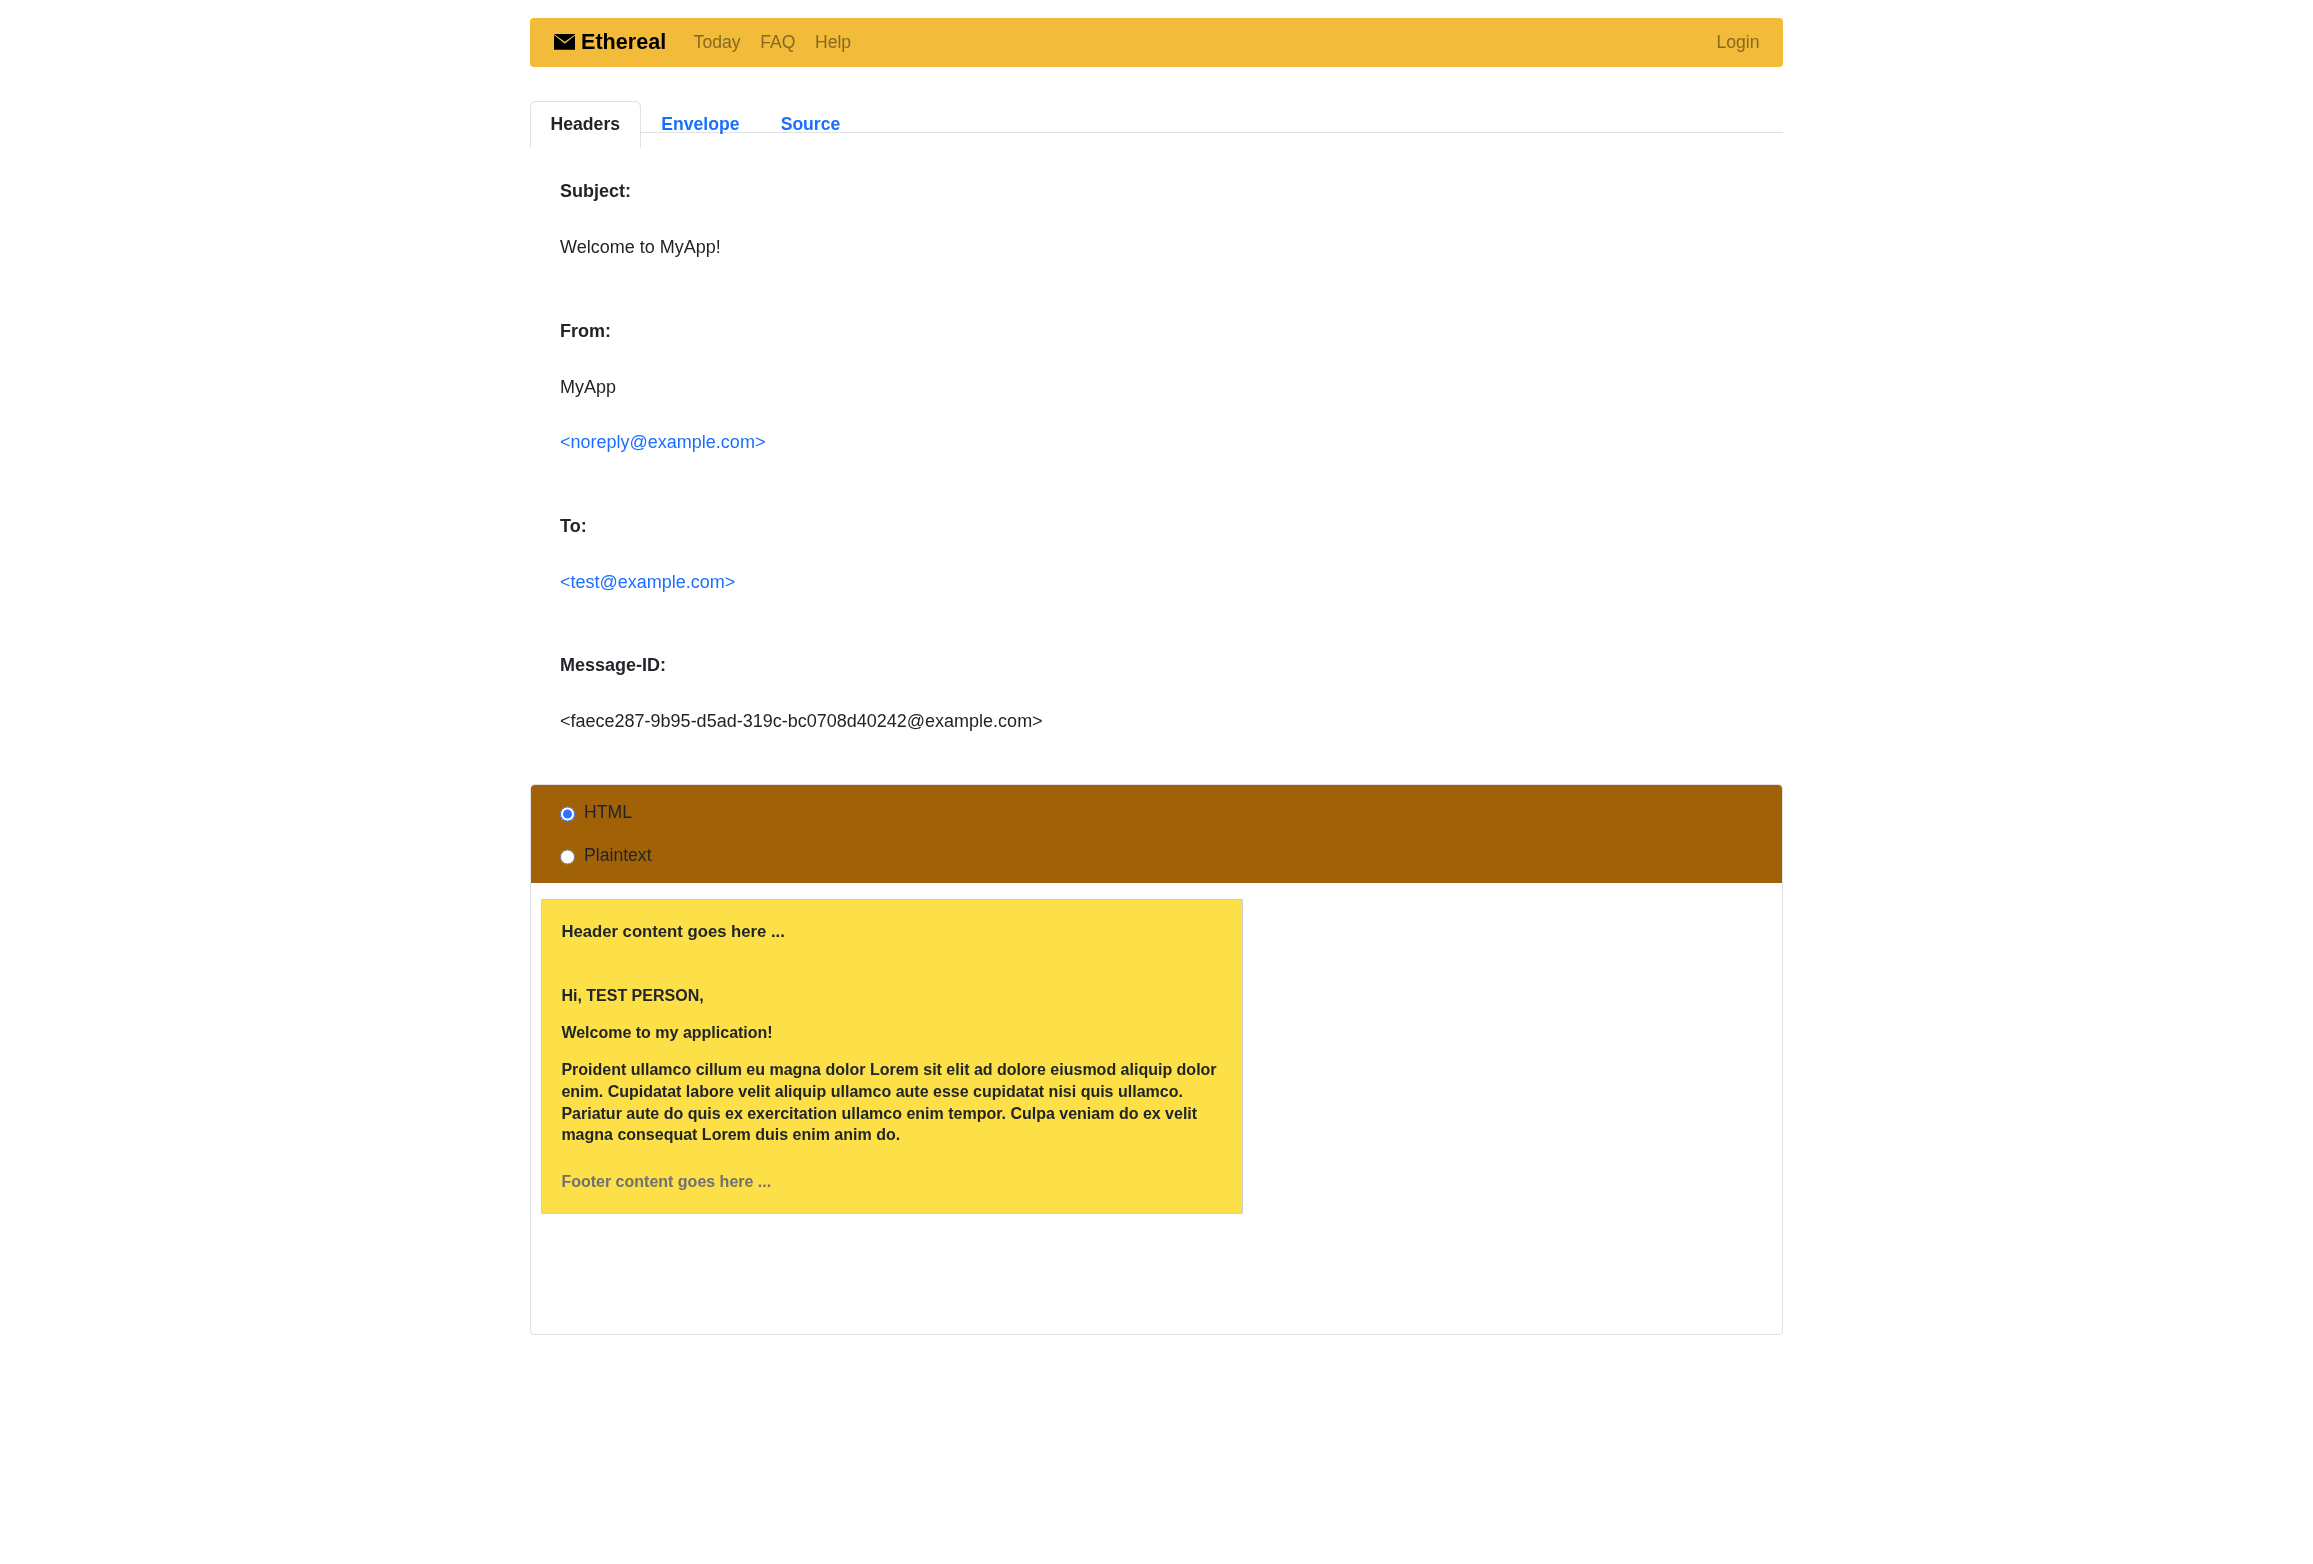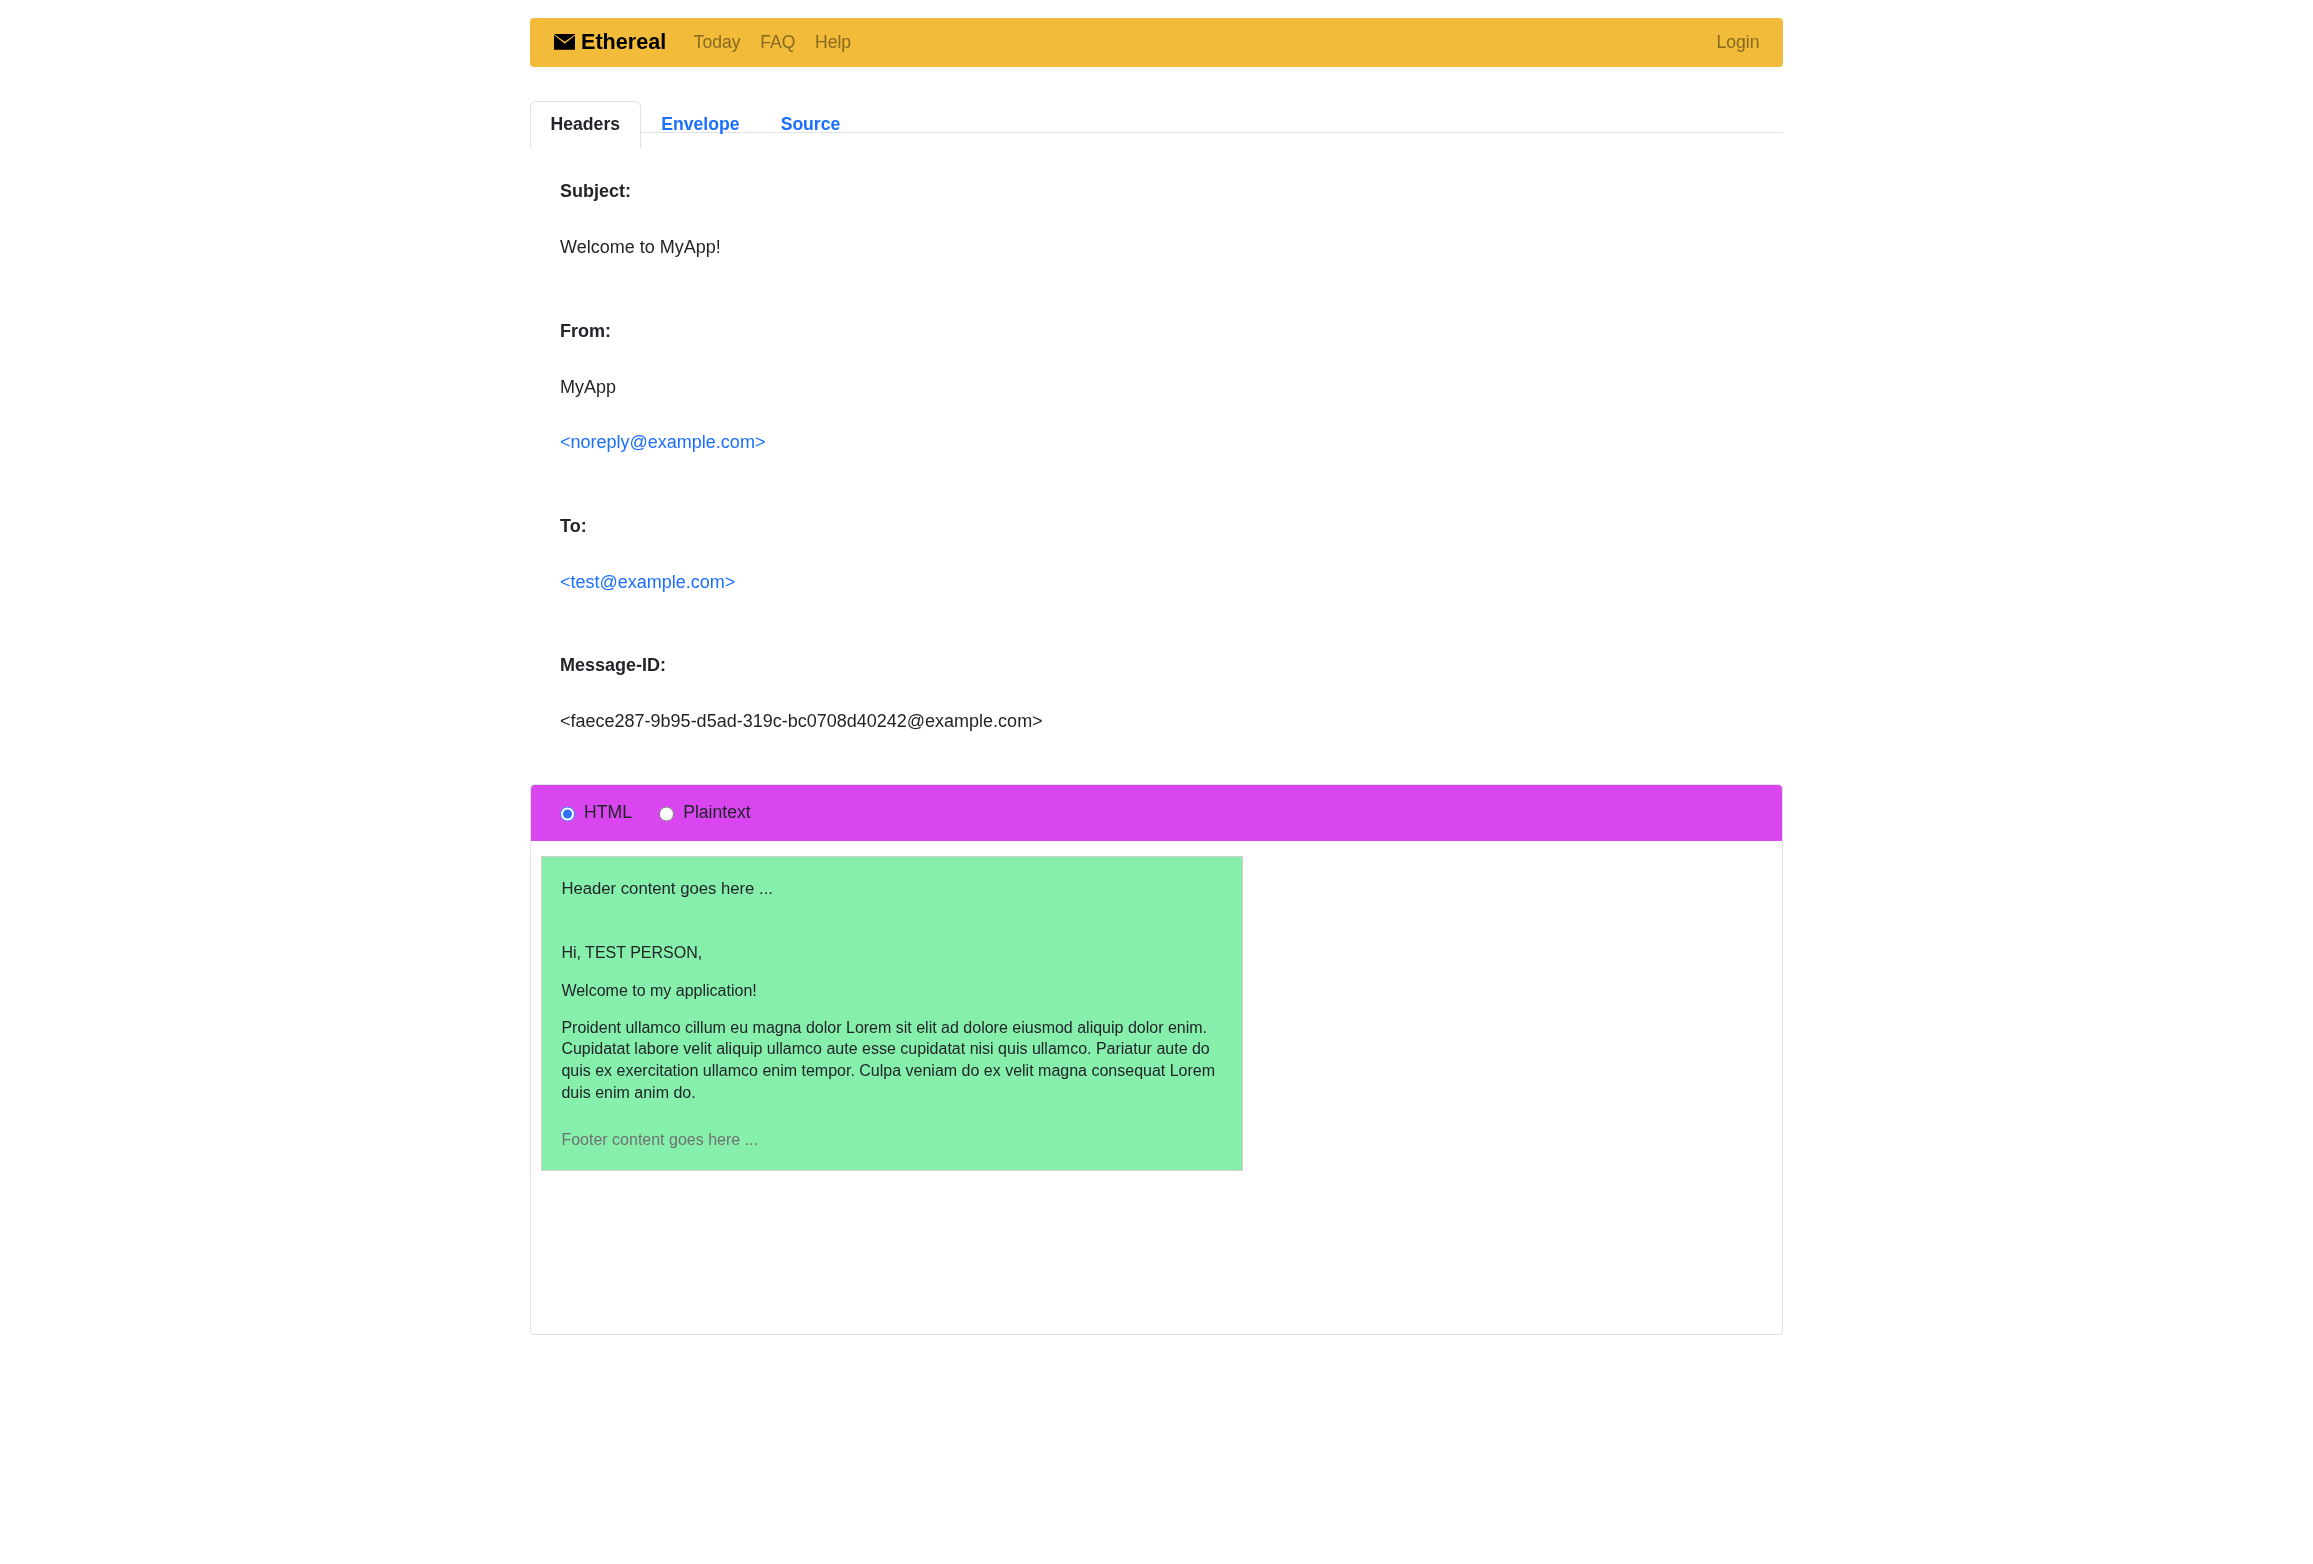--- a/index.html
+++ b/index.html
@@ -88,35 +88,37 @@
   .headers-block b{font-weight:700;}
   .email-link{color:var(--link);text-decoration:none;margin-top:24px;}
   
   .card{
     border:1px solid var(--border);
     border-radius:3.9px;
     margin-top:9.8px;
     min-height:549px;
   }
   .card-header{
-    background:#d946ef;
+    background:#a16207;
     border-radius:3.9px 3.9px 0 0;
     padding:17.6px 23.5px;
     display:flex;
     gap:21.6px;
     font-size:17.6px;
+    flex-direction:column;
   }
   .radio-item{display:flex;align-items:center;gap:5.9px;cursor:pointer;}
   .radio-item input{width:15.7px;height:15.7px; accent-color:#2f72ff;}
   
   .preview-wrap{padding:15.7px 9.8px;}
   .preview{
     width:700px;
     border:1px solid var(--card-border);
-    background:#86efac;
+    background:#fde047;
+    font-weight:bold;
   }
   .preview-section{padding:21.6px 19.6px;}
   .preview .header-section{font-size:16.7px;}
   .preview .body-section{font-size:16px; line-height:1.35;}
   .preview .body-section p{margin:0 0 15.7px 0;}
   .preview .body-section p:last-child{margin-bottom:0;}
   .preview .footer-section{color:var(--footer);font-size:16px;padding-top:5.9px; padding-bottom:21.6px;}
 </style>
 </head>
 <body>

